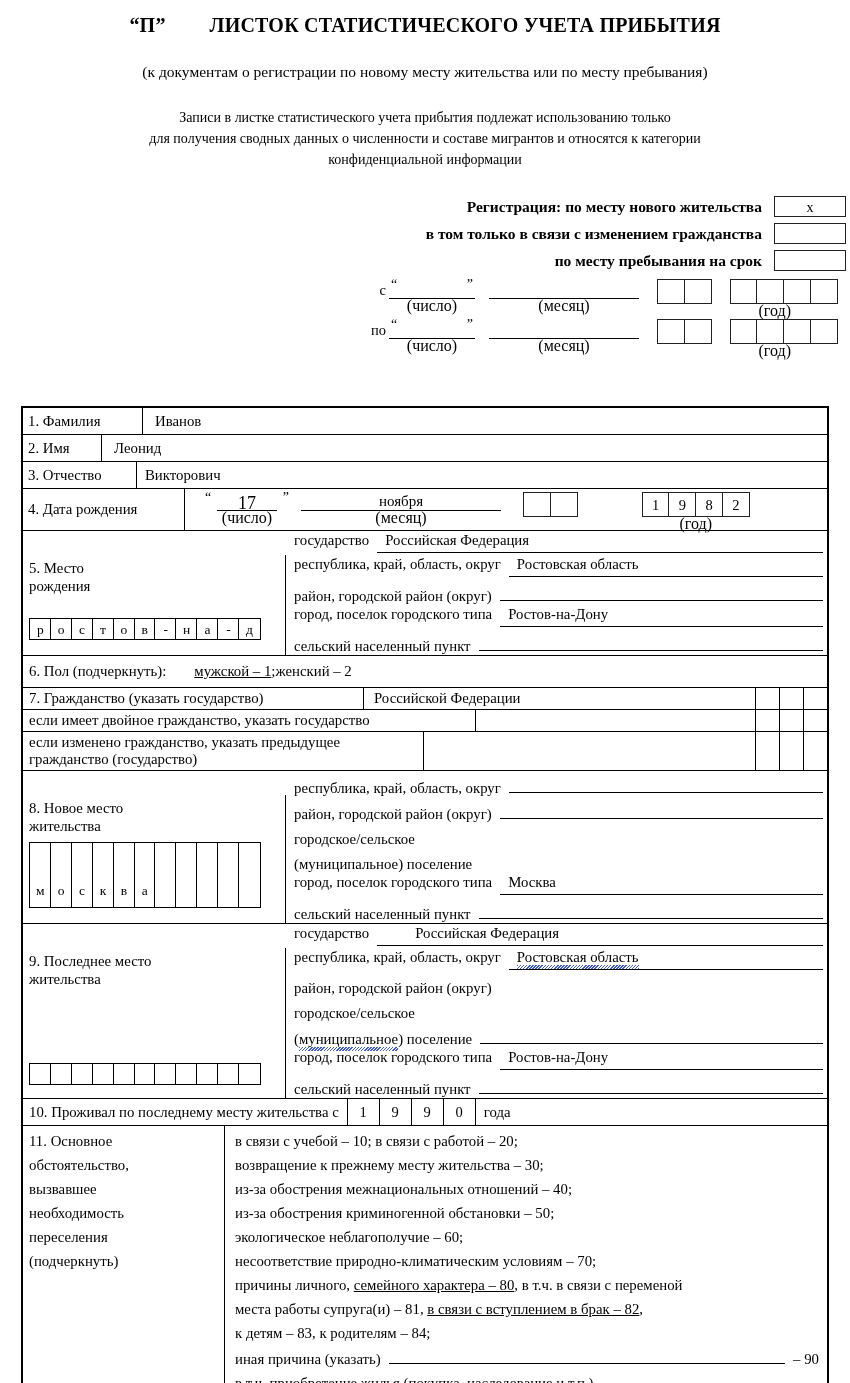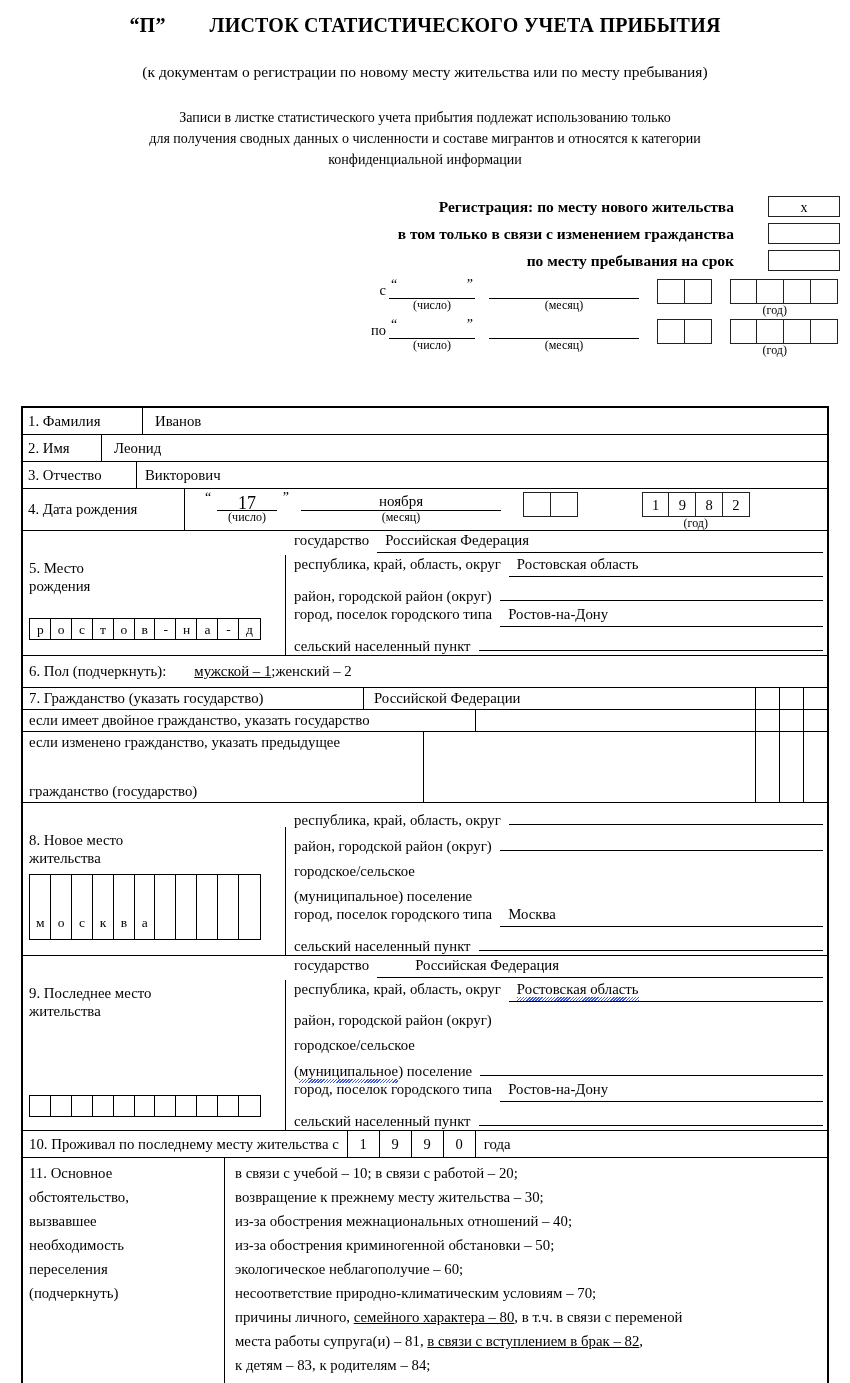--- a/index.html
+++ b/index.html
@@ -43,22 +43,21 @@
   
   .reg-block {
     margin-top: 26px;
     font-size: 15px;
   }
   .reg-row {
     display: flex;
     align-items: center;
     justify-content: flex-end;
     margin-bottom: 6px;
-    padding-right: 10px;
-    gap: 22px;
+    padding-right: 4px;
   }
   .reg-label {
     font-weight: bold;
     font-size: 15.5px;
     text-align: right;
     margin-right: 12px;
   }
   .reg-box {
     width: 72px;
     height: 21px;
@@ -104,21 +103,21 @@
     right: 2px;
     top: -2px;
     font-size: 14px;
   }
   .fill-line {
     border-bottom: 1.2px solid #000;
     height: 17px;
   }
   .cap {
     text-align: center;
-    font-size: 12px;
+    font-size: 16px;
     line-height: 13px;
   }
   .month-slot {
     width: 150px;
     margin-left: 14px;
   }
   .cellrow {
     display: flex;
     margin-left: 18px;
   }
@@ -556,21 +555,21 @@
     <div class="cz-row">
       <div class="cz-label" style="width:452px;">если имеет двойное гражданство, указать государство</div>
       <div class="cz-value"></div>
       <div class="cz-codes">
         <span class="czcell"></span>
         <span class="czcell"></span>
         <span class="czcell"></span>
       </div>
     </div>
     <div class="cz-row lastline">
-      <div class="cz-label" style="width:400px;flex-direction:column;align-items:flex-start;justify-content:center;gap:32px;">
+      <div class="cz-label" style="width:400px;flex-direction:column;align-items:flex-start;justify-content:center;">
         <div>если изменено гражданство, указать предыдущее</div>
         <div>гражданство (государство)</div>
       </div>
       <div class="cz-value"></div>
       <div class="cz-codes">
         <span class="czcell"></span>
         <span class="czcell"></span>
         <span class="czcell"></span>
       </div>
     </div>

